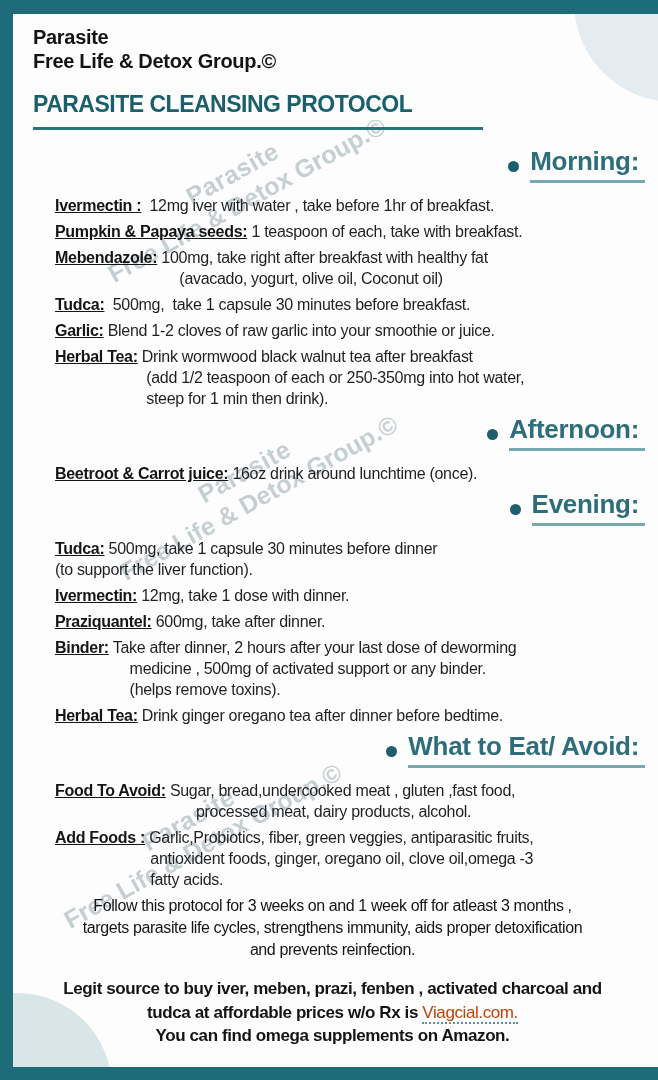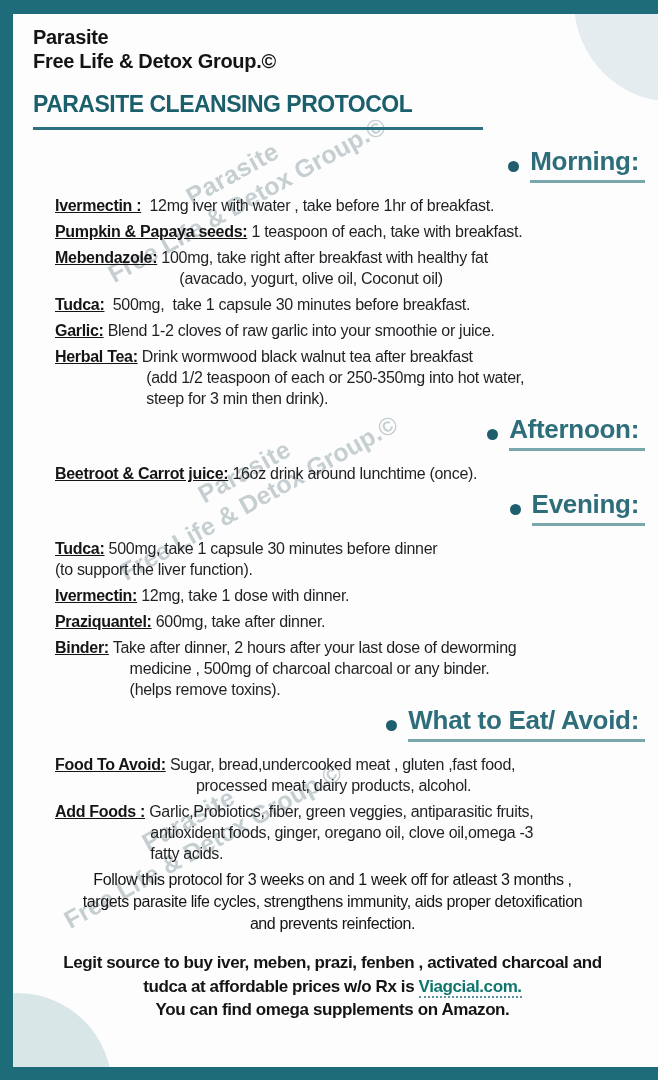--- a/index.html
+++ b/index.html
@@ -55,22 +55,22 @@
     margin:4px 0 0 -13px; width:625px; text-align:center; font-weight:normal;
     font-size:16px; line-height:22px; letter-spacing:-0.4px; color:#151515;
   }
   .footer1 div{white-space:nowrap;}
   .footer2{
     margin:16px 0 16px -13px; width:625px; text-align:center; font-weight:bold;
     font-size:17px; line-height:23.5px; letter-spacing:-0.4px; color:#141414;
   }
   .footer2 div{white-space:nowrap;}
   .link{
-    color:#0f766e; text-decoration:none; border-bottom:2px dotted #58919b;
-    cursor:pointer; font-weight:bold;
+    color:#c2410c; text-decoration:none; border-bottom:2px dotted #58919b;
+    cursor:pointer; font-weight:normal;
   }
 </style>
 </head>
 <body>
 
 <div class="page">
 
   <div class="bar top"></div>
   <div class="circle tr"></div>
   <div class="circle bl"></div>
@@ -102,42 +102,43 @@
           <div class="hrow">
             <span class="bullet"></span>
             <span class="h2">Morning:</span>
           </div>
           <div class="items">
             <div class="item"><span class="lbl">Ivermectin :</span><span class="txt">  12mg iver with water , take before 1hr of breakfast.</span></div>
             <div class="item"><span class="lbl">Pumpkin &amp; Papaya seeds:</span><span class="txt"> 1 teaspoon of each, take with breakfast.</span></div>
             <div class="item"><span class="lbl">Mebendazole:</span><span class="txt"> 100mg, take right after breakfast with healthy fat</span><div class="cont">                              (avacado, yogurt, olive oil, Coconut oil)</div></div>
             <div class="item"><span class="lbl">Tudca:</span><span class="txt">  500mg,  take 1 capsule 30 minutes before breakfast.</span></div>
             <div class="item"><span class="lbl">Garlic:</span><span class="txt"> Blend 1-2 cloves of raw garlic into your smoothie or juice.</span></div>
-            <div class="item"><span class="lbl">Herbal Tea:</span><span class="txt"> Drink wormwood black walnut tea after breakfast</span><div class="cont">                      (add 1/2 teaspoon of each or 250-350mg into hot water,</div><div class="cont">                      steep for 3 min then drink).</div></div>
+            <div class="item"><span class="lbl">Herbal Tea:</span><span class="txt"> Drink wormwood black walnut tea after breakfast</span><div class="cont">                      (add 1/2 teaspoon of each or 250-350mg into hot water,</div><div class="cont">                      steep for 1 min then drink).</div></div>
           </div>
         </div>
         <div class="section">
           <div class="hrow">
             <span class="bullet"></span>
             <span class="h2">Afternoon:</span>
           </div>
           <div class="items">
             <div class="item"><span class="lbl">Beetroot &amp; Carrot juice:</span><span class="txt"> 16oz drink around lunchtime (once).</span></div>
           </div>
         </div>
         <div class="section">
           <div class="hrow">
             <span class="bullet"></span>
             <span class="h2">Evening:</span>
           </div>
           <div class="items">
             <div class="item"><span class="lbl">Tudca:</span><span class="txt"> 500mg, take 1 capsule 30 minutes before dinner</span><div class="cont">(to support the liver function).</div></div>
             <div class="item"><span class="lbl">Ivermectin:</span><span class="txt"> 12mg, take 1 dose with dinner.</span></div>
             <div class="item"><span class="lbl">Praziquantel:</span><span class="txt"> 600mg, take after dinner.</span></div>
-            <div class="item"><span class="lbl">Binder:</span><span class="txt"> Take after dinner, 2 hours after your last dose of deworming</span><div class="cont">                  medicine , 500mg of charcoal charcoal or any binder.</div><div class="cont">                  (helps remove toxins).</div></div>
+            <div class="item"><span class="lbl">Binder:</span><span class="txt"> Take after dinner, 2 hours after your last dose of deworming</span><div class="cont">                  medicine , 500mg of activated support or any binder.</div><div class="cont">                  (helps remove toxins).</div></div>
+            <div class="item"><span class="lbl">Herbal Tea:</span><span class="txt"> Drink ginger oregano tea after dinner before bedtime.</span></div>
           </div>
         </div>
         <div class="section">
           <div class="hrow">
             <span class="bullet"></span>
             <span class="h2">What to Eat/ Avoid:</span>
           </div>
           <div class="items">
             <div class="item"><span class="lbl">Food To Avoid:</span><span class="txt"> Sugar, bread,undercooked meat , gluten ,fast food,</span><div class="cont">                                  processed meat, dairy products, alcohol.</div></div>
             <div class="item"><span class="lbl">Add Foods :</span><span class="txt"> Garlic,Probiotics, fiber, green veggies, antiparasitic fruits,</span><div class="cont">                       antioxident foods, ginger, oregano oil, clove oil,omega -3</div><div class="cont">                       fatty acids.</div></div>

